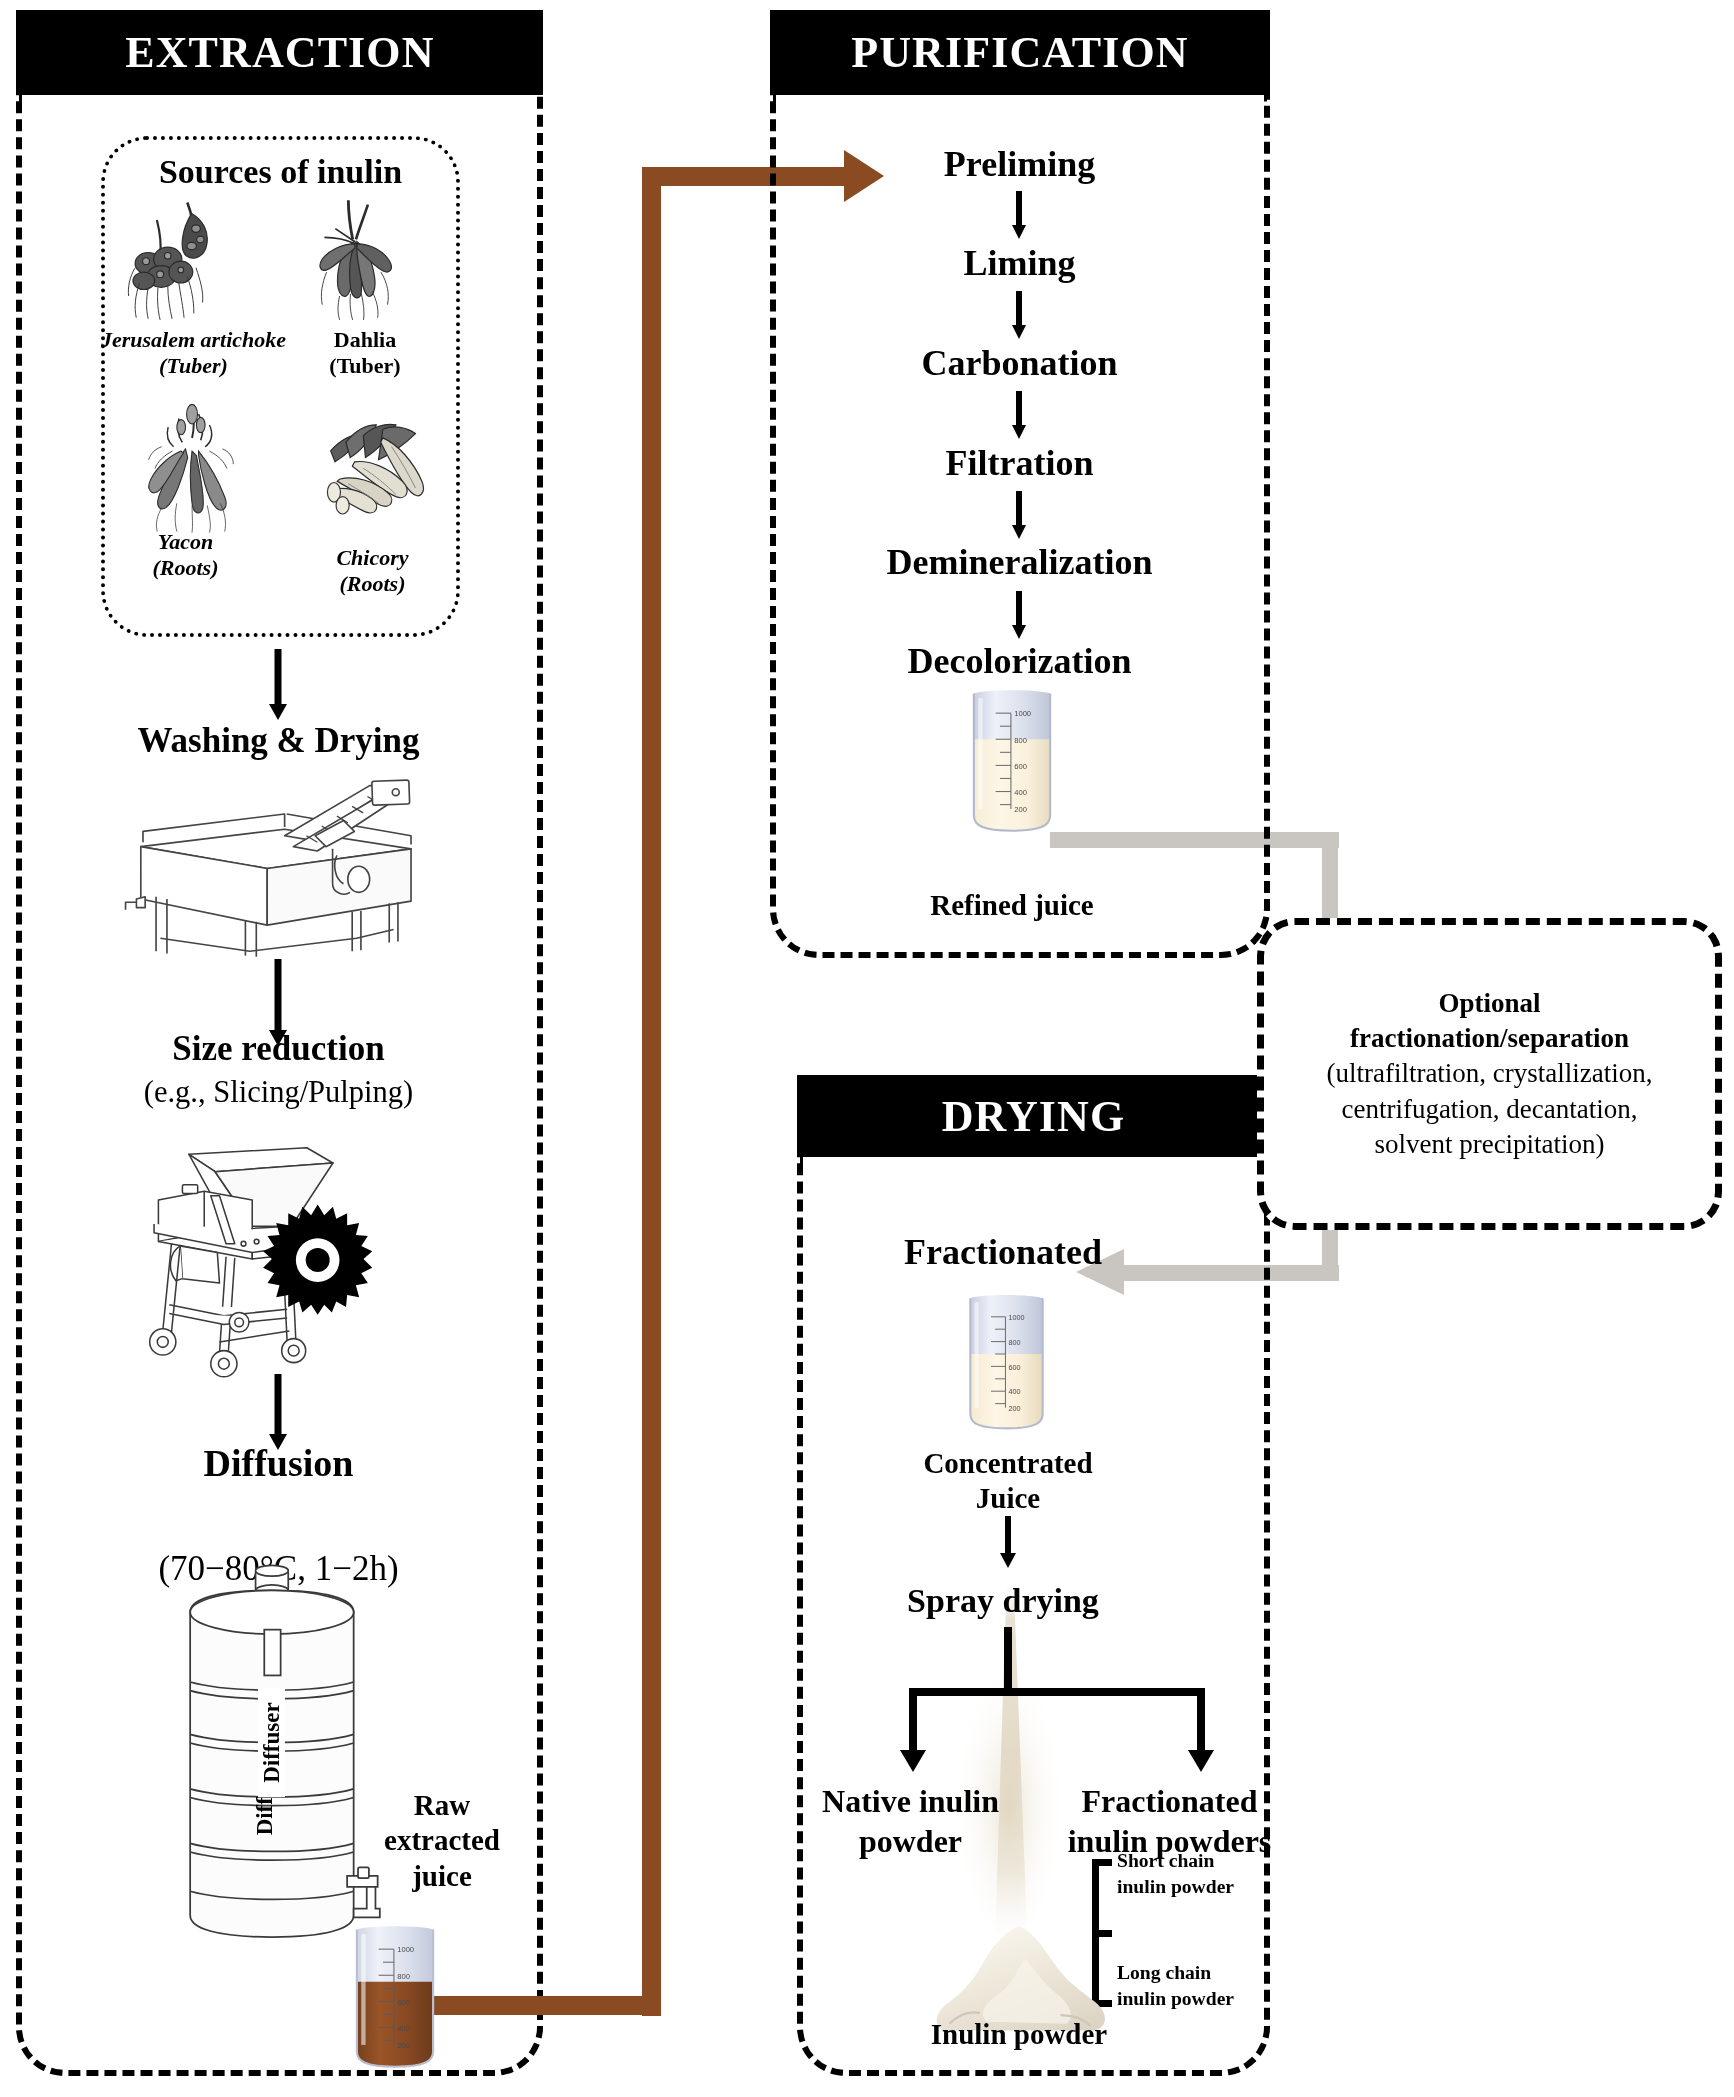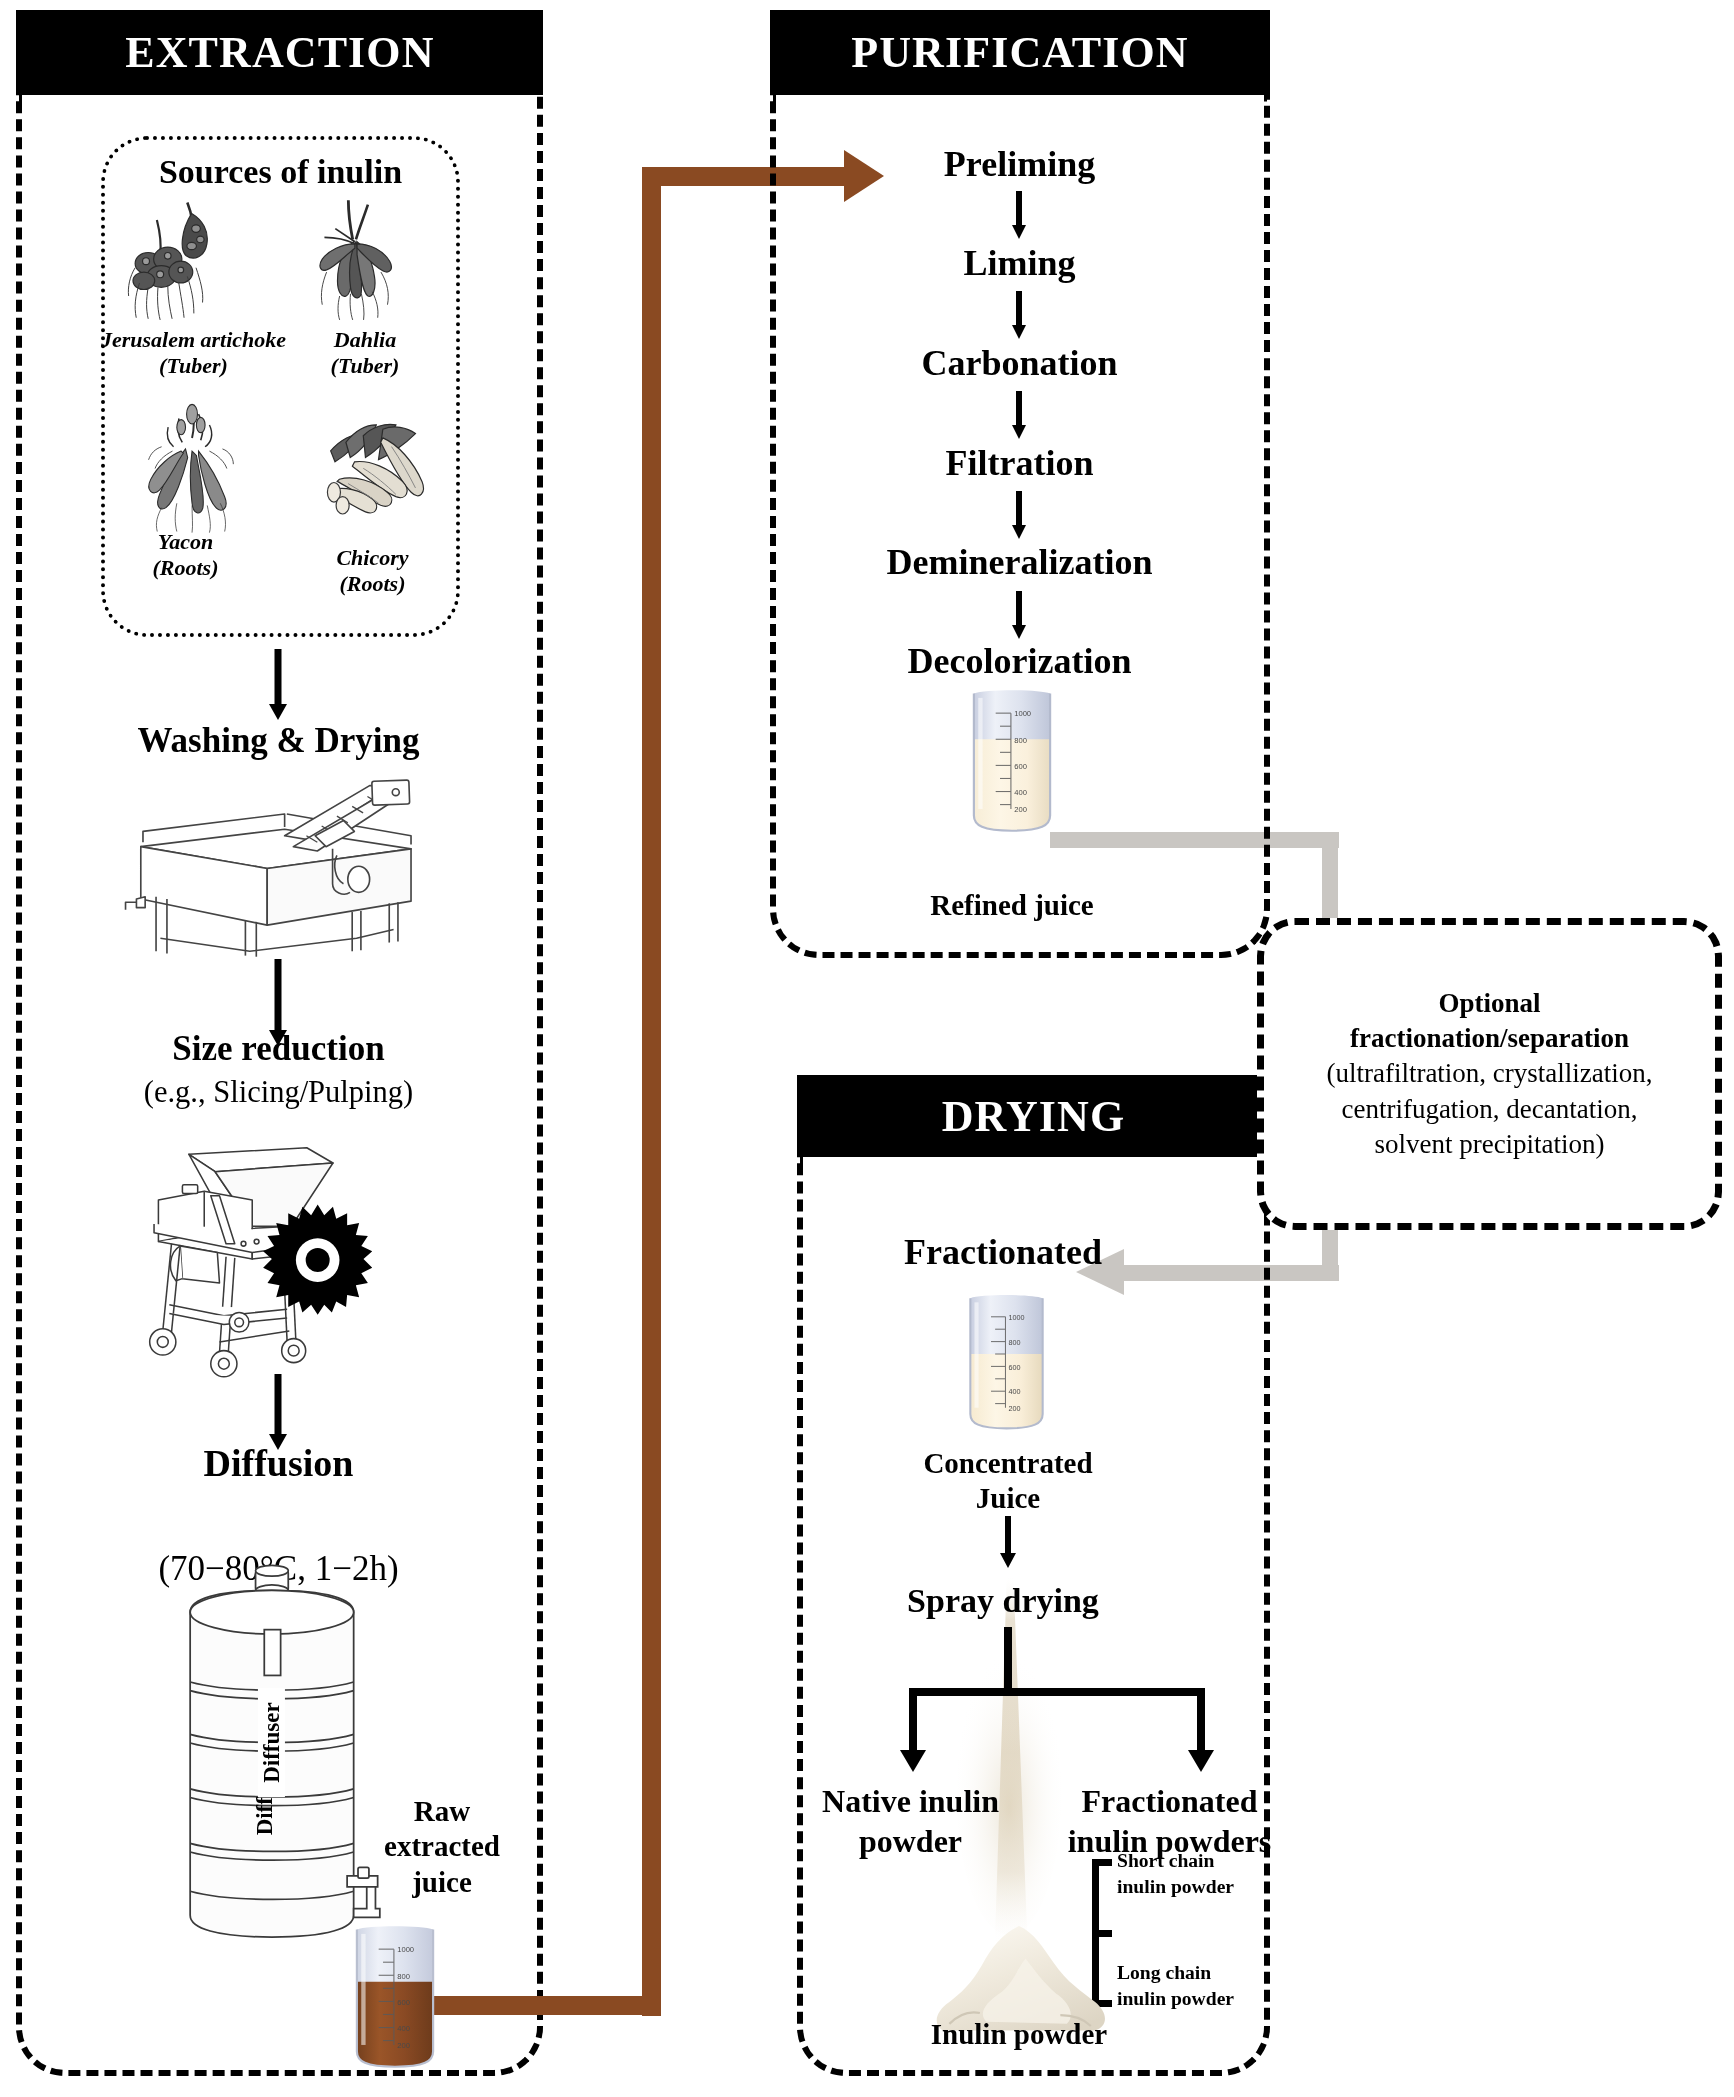--- a/index.html
+++ b/index.html
@@ -190,21 +190,21 @@
           <path d="M72 88 C76 96 78 104 77 112"></path>
         </g>
       </g>
     </svg>
   </div>
 
   <div class="node bold" style="left:90px; top:327px; width:207px; font-size:22px; font-style:italic;">
     <div>Jerusalem artichoke</div>
     <div>(Tuber)</div>
   </div>
-  <div class="node bold" style="left:294px; top:327px; width:142px; font-size:22px; font-style:italic;">
+  <div class="node bold" style="left:294px; top:327px; width:142px; font-size:22px; ">
     <div>Dahlia</div>
     <div>(Tuber)</div>
   </div>
 
   <div class="illus" style="left:129px; top:403px; width:125px; height:131px;">
     <svg viewBox="0 0 115 120">
       <g stroke="#2b2b2b" fill="none" stroke-width="1">
         <path d="M58 4 C60 14 60 24 58 32" stroke-width="1.8"></path>
         <path d="M64 10 C68 18 69 26 66 34" stroke-width="1.5"></path>
         <path d="M46 14 C44 22 45 30 49 36" stroke-width="1.5"></path>
@@ -423,21 +423,21 @@
         <path d="M186,296 L186,316 L174,316 L174,324 L198,324 L198,316 L194,316 L194,296 Z" fill="#fff"></path>
       </g>
       <text x="99" y="212" fill="#000" font-size="21" font-weight="bold" font-family="Liberation Serif, serif" text-anchor="middle" transform="rotate(-90 99 212)">Diffuser</text>
     </svg>
   </div>
 
   <div class="node bold" style="left:217px; top:1729px; width:109px; font-size:23px; transform:rotate(-90deg); transform-origin:center; background:#fff;">
     <span>Diffuser</span>
   </div>
 
-  <div class="node bold" style="left:360px; top:1788px; width:164px; font-size:29px; line-height:1.22;margin-top:6px;">
+  <div class="node bold" style="left:360px; top:1788px; width:164px; font-size:29px; line-height:1.22;">
     <div>Raw</div>
     <div>extracted</div>
     <div>juice</div>
   </div>
 
   <div class="beaker" style="left:346px; top:1923px; width:98px; height:147px; z-index:30;">
     <svg viewBox="0 0 90 135">
       <defs>
         <linearGradient id="glassR" x1="0" y1="0" x2="1" y2="0">
           <stop offset="0%" stop-color="#cfd5e4"></stop>

